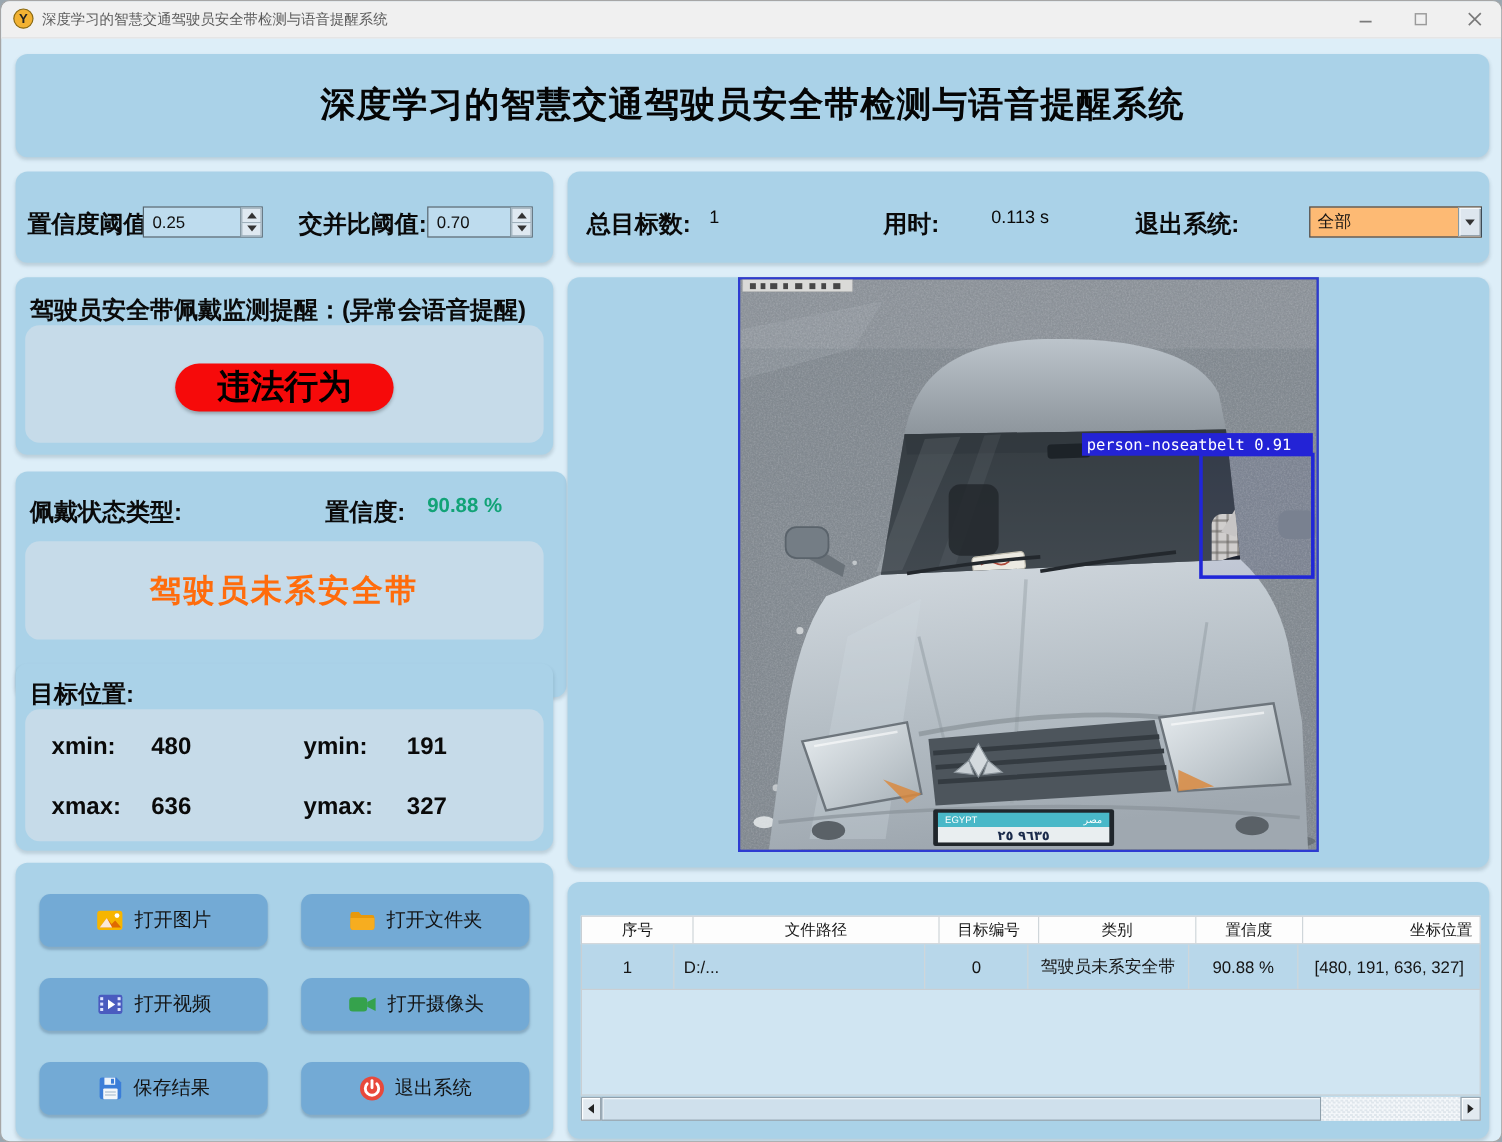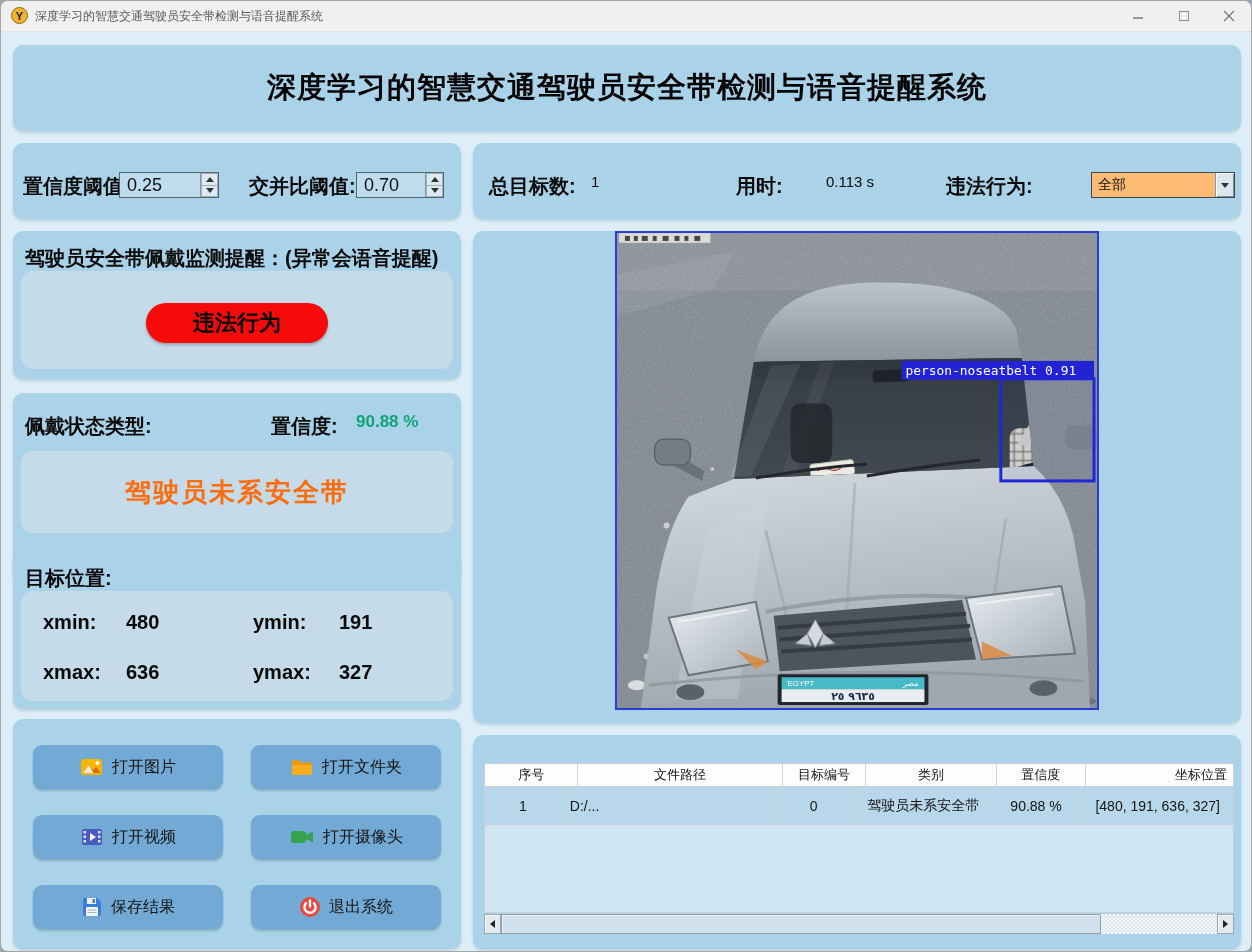--- a/index.html
+++ b/index.html
@@ -15,34 +15,34 @@
   
   .group{position:absolute;background:#aad2e8;border-radius:10px;box-shadow:0 2px 3px rgba(40,70,90,.18);}
   .inner-panel{position:absolute;background:#c6dbe9;border-radius:12px;}
   .glabel{font-size:20px;font-weight:700;color:#0a0a0a;white-space:nowrap;}
   .gvalue{font-size:15px;color:#0a0a0a;white-space:nowrap;}
   
   .header-title{width:100%;height:86px;display:flex;align-items:center;justify-content:center;
                 font-size:29px;font-weight:800;color:#050505;letter-spacing:1px;}
   
   .spinbox{position:absolute;height:26px;background:#bedcee;border:1px solid #55656f;box-sizing:border-box;display:flex;}
-  .spin-val{flex:1;font-size:18px;color:#111;display:flex;align-items:center;padding-left:7px;}
+  .spin-val{flex:1;font-size:14px;color:#111;display:flex;align-items:center;padding-left:7px;}
   .spin-btns{width:17px;border-left:1px solid #8699a4;display:flex;flex-direction:column;}
   .spin-btn{flex:1;background:#dfe9f1;border:1px solid #9fb0bb;display:flex;align-items:center;justify-content:center;}
   .spin-btn + .spin-btn{border-top:none;}
   .tri-up{width:0;height:0;border-left:4px solid transparent;border-right:4px solid transparent;border-bottom:5px solid #333;}
   .tri-down{width:0;height:0;border-left:4px solid transparent;border-right:4px solid transparent;border-top:5px solid #333;}
   .combo{position:absolute;height:26px;background:#fdba74;border:1px solid #3c4a55;box-sizing:border-box;display:flex;}
   .combo-val{flex:1;font-size:14px;color:#111;display:flex;align-items:center;padding-left:6px;}
   .combo-btn{width:18px;background:#dde6ee;border-left:1px solid #8699a4;box-shadow:inset 1px 1px 0 #fff,inset -1px -1px 0 #7f8e99;
              display:flex;align-items:center;justify-content:center;}
   
   .alert-pill{position:absolute;left:50%;transform:translateX(-50%);width:182px;height:40px;border-radius:20px;
               background:#f60a0a;display:flex;align-items:center;justify-content:center;
-              font-size:22px;font-weight:800;color:#000;box-shadow:0 2px 3px rgba(0,0,0,.25);}
+              font-size:28px;font-weight:800;color:#000;box-shadow:0 2px 3px rgba(0,0,0,.25);}
   .state-text{width:100%;height:100%;display:flex;align-items:center;justify-content:center;
               font-size:26px;font-weight:800;color:#ff6c0c;letter-spacing:2px;}
   .conf-green{font-size:17px;font-weight:800;color:#12a377;}
   
   .abtn{position:absolute;width:190px;height:44px;background:#73aad5;border-radius:9px;
         display:flex;align-items:center;justify-content:center;gap:8px;
         box-shadow:0 2px 2px rgba(30,60,90,.25);cursor:default;}
   .abtn span{font-size:16px;color:#131313;}
   
   .photo{position:absolute;width:480px;height:475px;border:2px solid #2d3bd1;background:#868d94;}
@@ -119,37 +119,37 @@
           </div>
       </div>
     </div>
   </div>
 
   <div class="group" style="left:472px;top:142px;width:768px;height:76px;">
     <div class="glabel" style="position:absolute;left:16px;top:30px;">总目标数:</div>
     <div class="gvalue" style="position:absolute;left:118px;top:30px;">1</div>
     <div class="glabel" style="position:absolute;left:263px;top:30px;">用时:</div>
     <div class="gvalue" style="position:absolute;left:353px;top:30px;">0.113 s</div>
-    <div class="glabel" style="position:absolute;left:473px;top:30px;">违法行为:</div>
+    <div class="glabel" style="position:absolute;left:473px;top:30px;">退出系统:</div>
     <div class="combo" style="left:618px;top:29px;width:144px;">
       <div class="combo-val">全部</div>
       <div class="combo-btn">
           <div class="tri-down"></div>
         </div>
     </div>
   </div>
 
   <div class="group" style="left:12px;top:230px;width:448px;height:148px;">
     <div class="glabel" style="position:absolute;left:12px;top:14px;">驾驶员安全带佩戴监测提醒：(异常会语音提醒)</div>
     <div class="inner-panel" style="left:8px;top:40px;width:432px;height:98px;">
       <div class="alert-pill" style="top:32px;">违法行为</div>
     </div>
   </div>
 
-  <div class="group" style="left:12px;top:392px;width:448px;height:188px;">
+  <div class="group" style="left:12px;top:392px;width:448px;height:188px;padding-left:11px;">
     <div class="glabel" style="position:absolute;left:12px;top:20px;">佩戴状态类型:</div>
     <div class="glabel" style="position:absolute;left:258px;top:20px;">置信度:</div>
     <div class="conf-green" style="position:absolute;left:343px;top:19px;">90.88 %</div>
     <div class="inner-panel" style="left:8px;top:58px;width:432px;height:82px;">
       <div class="state-text">驾驶员未系安全带</div>
     </div>
   </div>
 
   <div class="group" style="left:12px;top:552px;width:448px;height:156px;">
     <div class="glabel" style="position:absolute;left:12px;top:12px;">目标位置:</div>

